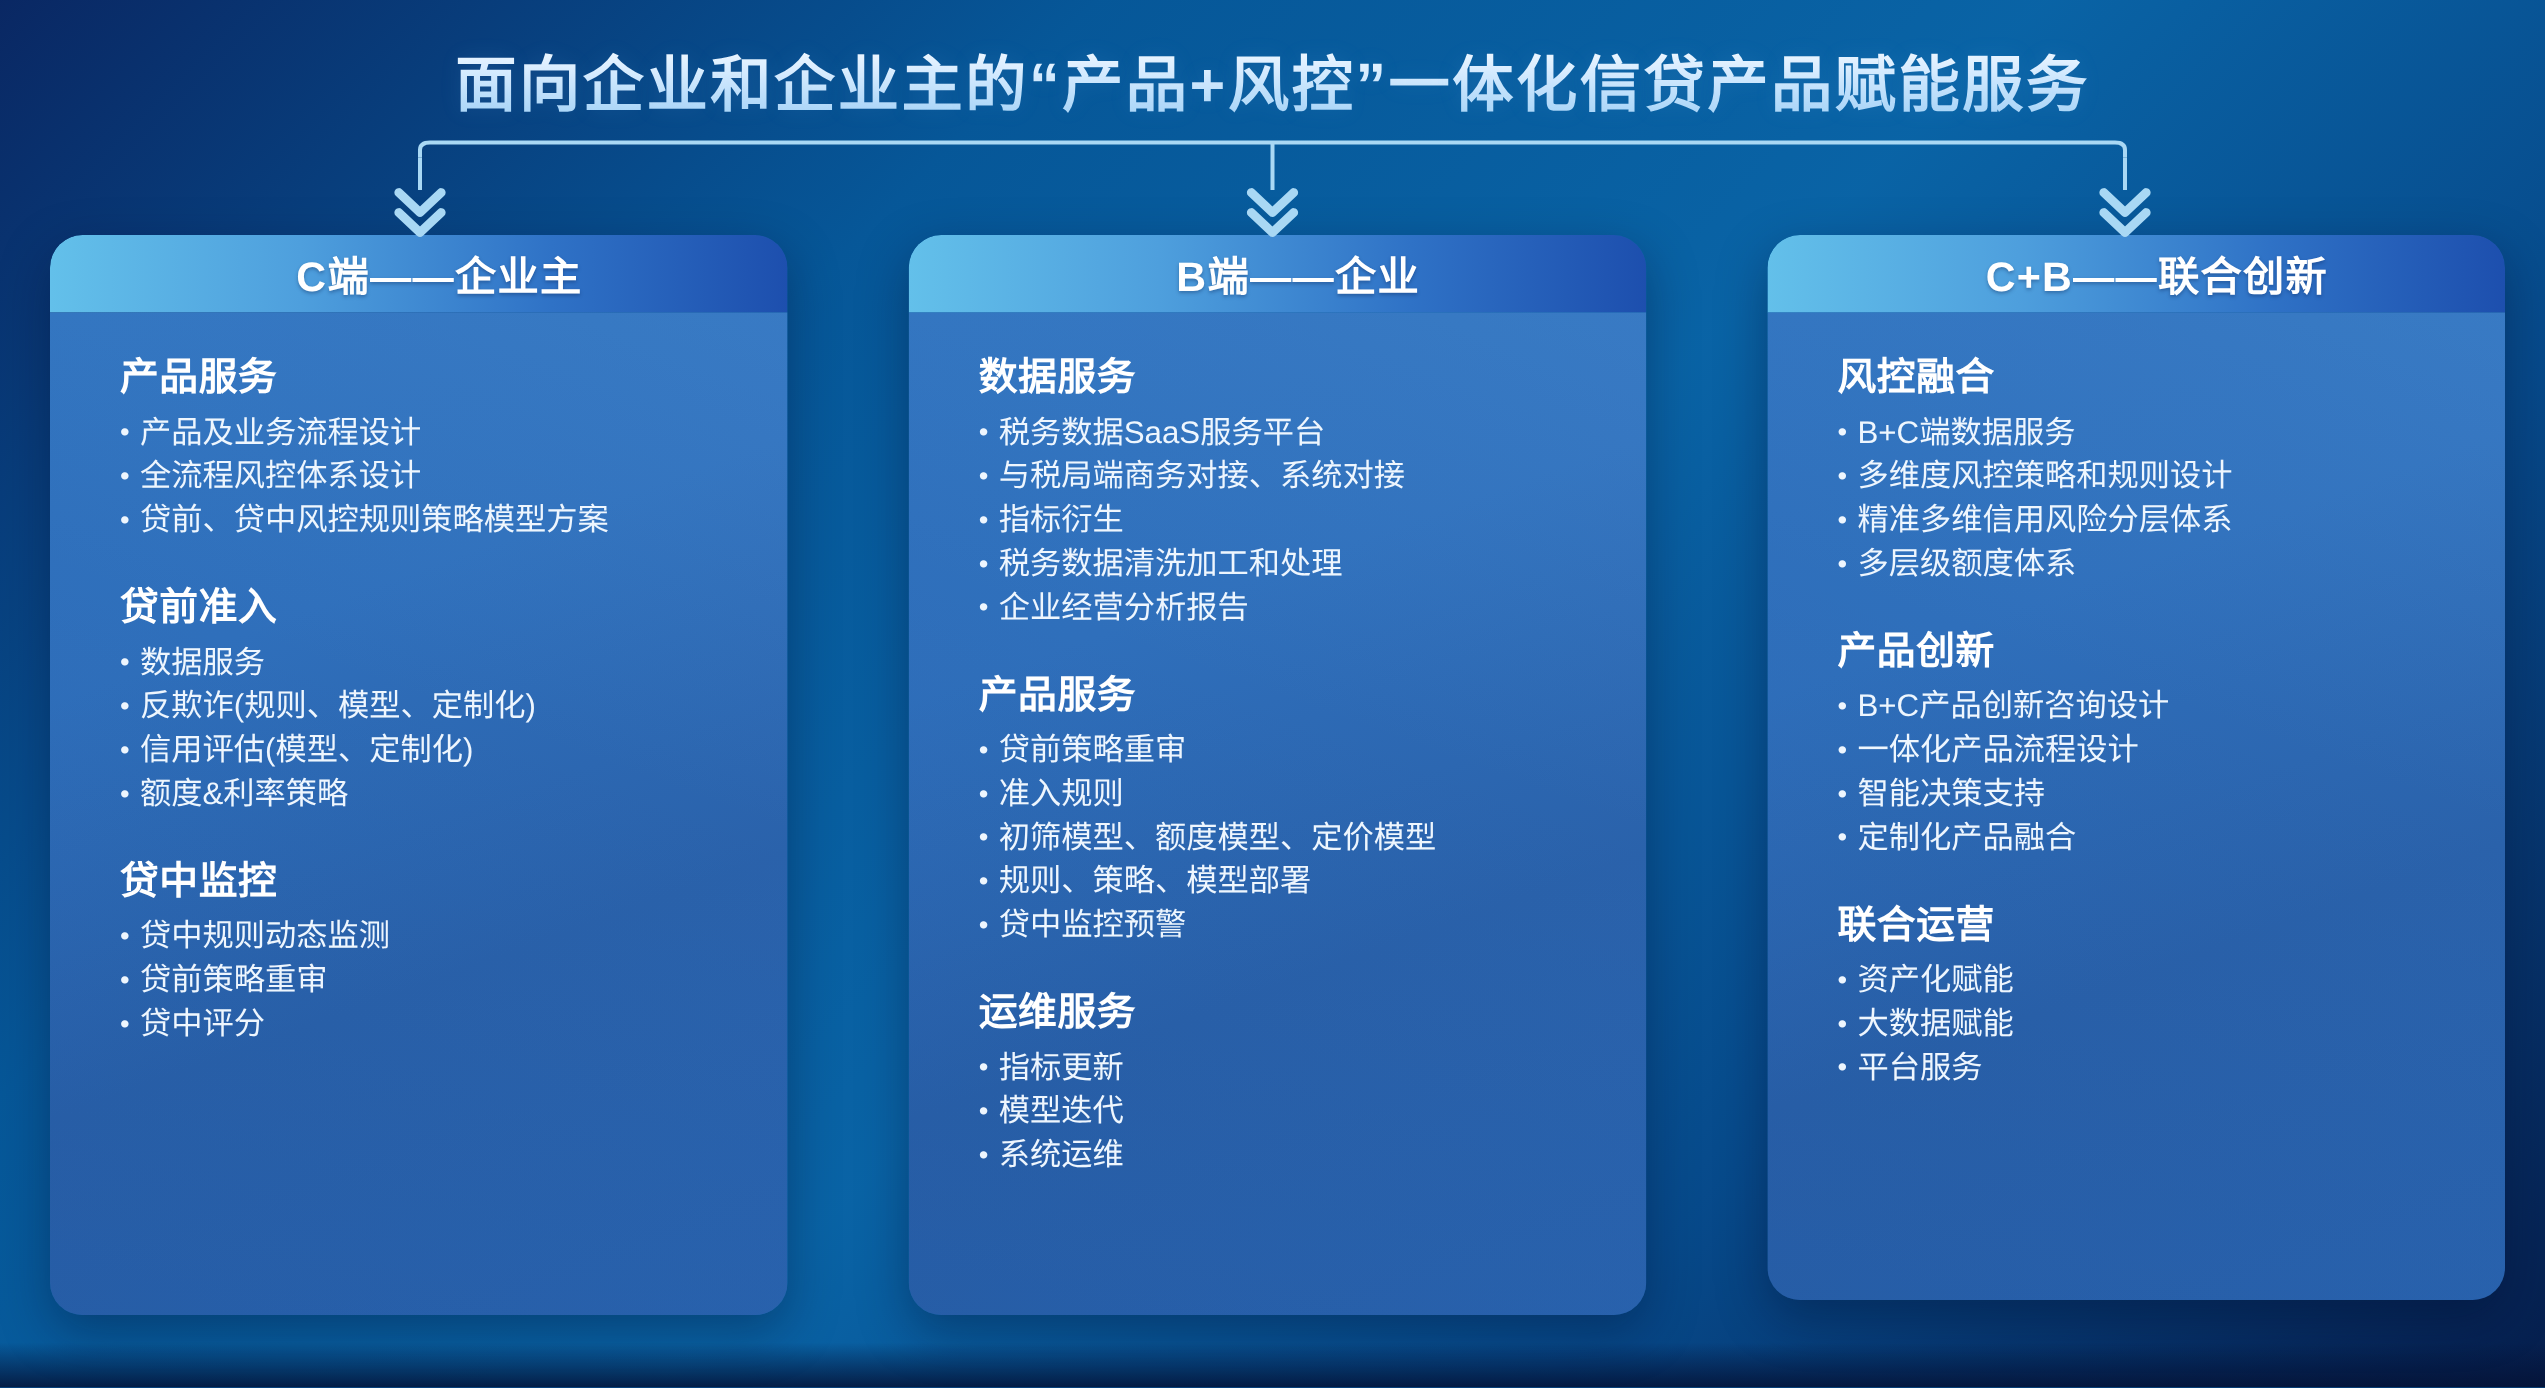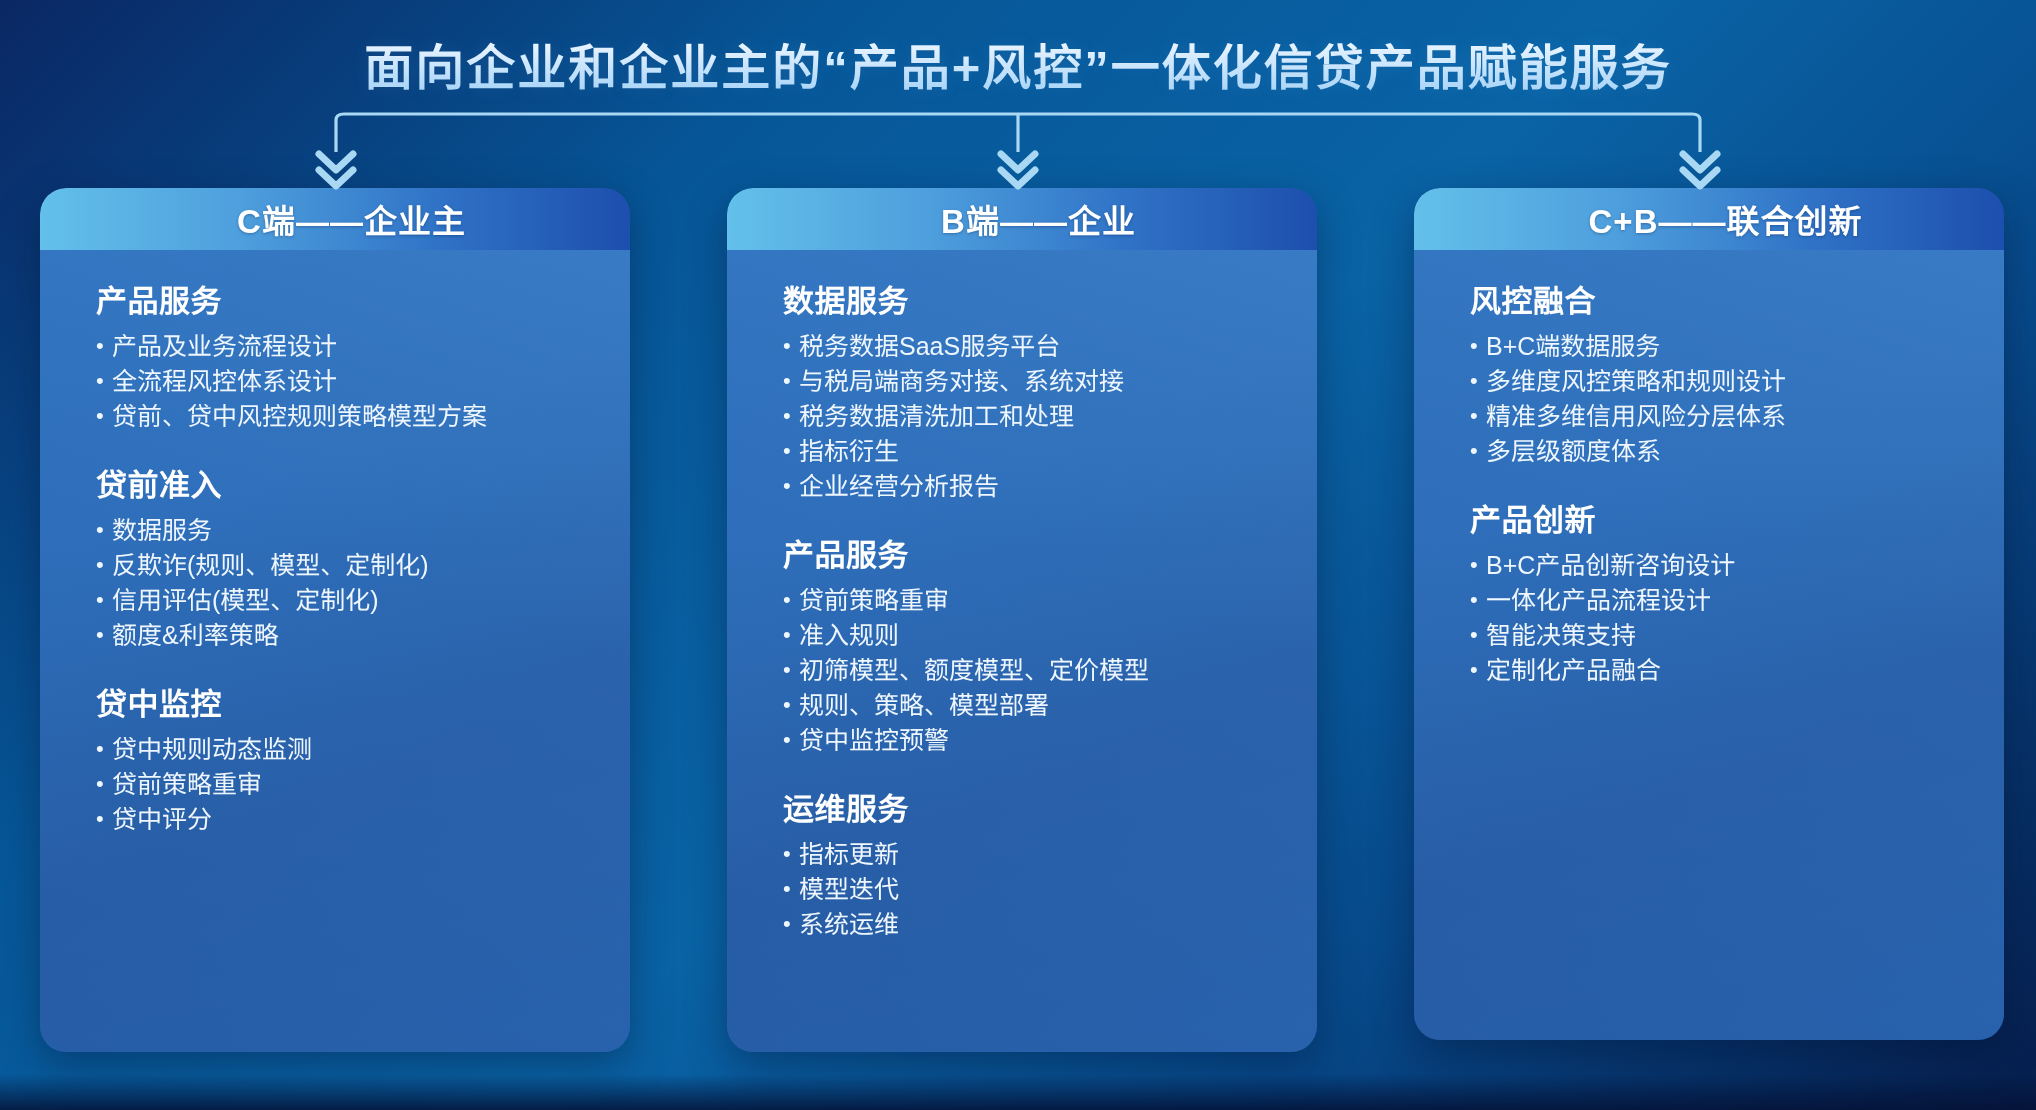--- a/index.html
+++ b/index.html
@@ -230,22 +230,22 @@
       <div class="card-head">
         <span class="card-head-title">B端——企业</span>
       </div>
       <div class="card-body">
 
         <div class="section">
           <div class="section-title">数据服务</div>
           <ul class="bullets">
             <li>税务数据SaaS服务平台</li>
             <li>与税局端商务对接、系统对接</li>
+            <li>指标衍生</li>
             <li>税务数据清洗加工和处理</li>
-            <li>指标衍生</li>
             <li>企业经营分析报告</li>
           </ul>
         </div>
 
         <div class="section">
           <div class="section-title">产品服务</div>
           <ul class="bullets">
             <li>贷前策略重审</li>
             <li>准入规则</li>
             <li>初筛模型、额度模型、定价模型</li>
@@ -285,18 +285,26 @@
         <div class="section">
           <div class="section-title">产品创新</div>
           <ul class="bullets">
             <li>B+C产品创新咨询设计</li>
             <li>一体化产品流程设计</li>
             <li>智能决策支持</li>
             <li>定制化产品融合</li>
           </ul>
         </div>
 
+        <div class="section">
+          <div class="section-title">联合运营</div>
+          <ul class="bullets">
+            <li>资产化赋能</li>
+            <li>大数据赋能</li>
+            <li>平台服务</li>
+          </ul>
+        </div>
 
       </div>
     </div>
 
   </div>
 </div>
 
 </body></html>

